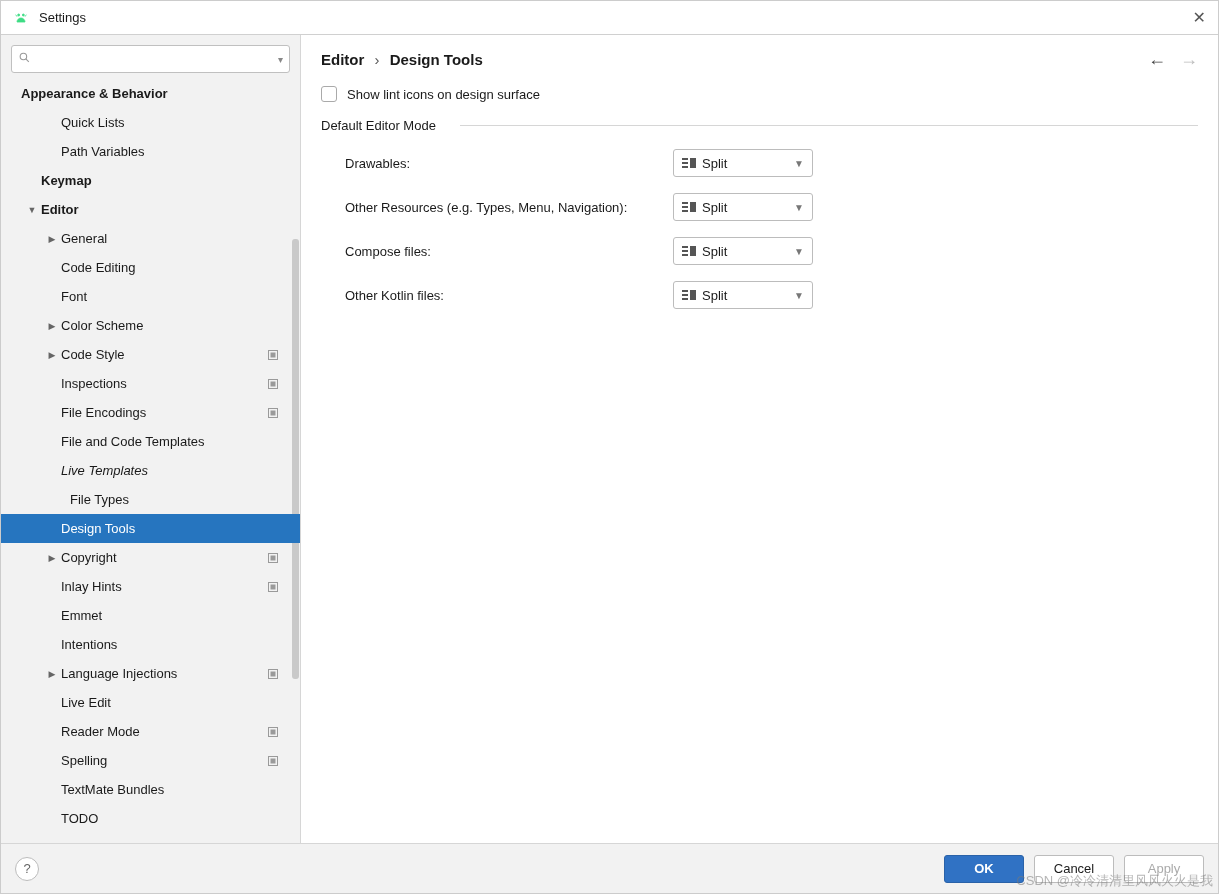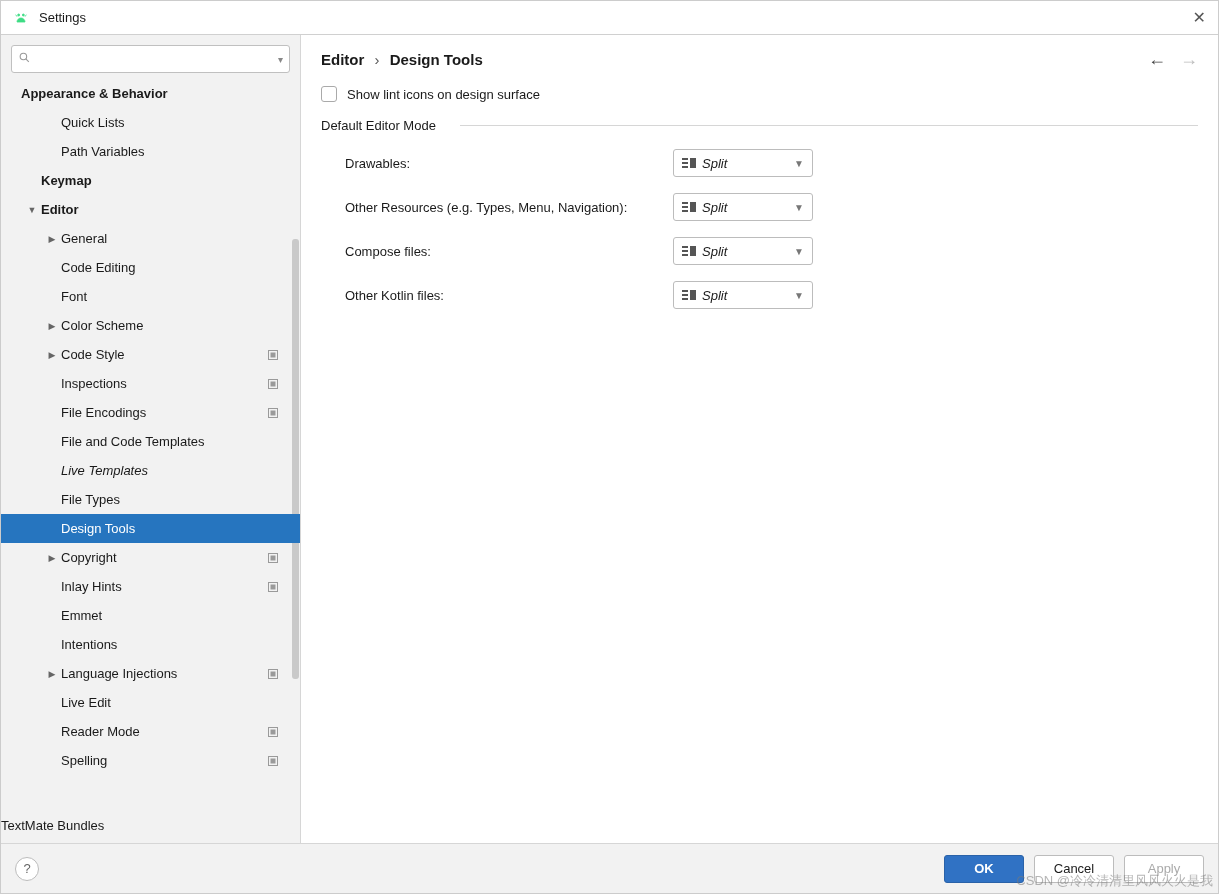--- a/index.html
+++ b/index.html
@@ -120,21 +120,20 @@
 .section-label-row .txt { color:#1a1a1a; font-size:13px; }
 
 .form-row {
   display: flex; align-items: center; margin-bottom: 16px;
 }
 .form-row .flabel { width: 352px; padding-left: 24px; font-size:13px; }
 .select {
   width: 140px; height: 28px; border:1px solid #bcbcbc; border-radius:3px;
   background:#fff; display:flex; align-items:center; padding:0 8px; gap:6px;
   cursor:pointer;
-  font-style:italic;
 }
 .select .sicon { display:flex; }
 .select .sval { flex:1; font-size:13px; }
 .select .caret { color:#777; font-size:10px; }
 
 .footer {
   height: 50px;
   border-top: 1px solid #d6d6d6;
   background: #f2f2f2;
   display: flex;
@@ -257,21 +256,21 @@
           </span>
         </div>
         <div class="tree-row" style="padding-left: 60px;">
           <span class="arrow" style="position:absolute;left:44px"></span>
           <span class="label ">File and Code Templates</span>
         </div>
         <div class="tree-row" style="padding-left: 60px; font-style: italic;">
           <span class="arrow" style="position:absolute;left:44px"></span>
           <span class="label ">Live Templates</span>
         </div>
-        <div class="tree-row" style="padding-left: 60px;">
+        <div class="tree-row" style="padding-left: 60px; margin-left: 9px;">
           <span class="arrow" style="position:absolute;left:44px"></span>
           <span class="label ">File Types</span>
         </div>
         <div class="tree-row selected" style="padding-left: 60px;">
           <span class="arrow" style="position:absolute;left:44px"></span>
           <span class="label ">Design Tools</span>
         </div>
         <div class="tree-row" style="padding-left: 60px;">
           <span class="arrow" style="position:absolute;left:44px"><span style="font-size:9px">▶</span></span>
           <span class="label ">Copyright</span>
@@ -327,21 +326,21 @@
         <div class="tree-row" style="padding-left: 60px;">
           <span class="arrow" style="position:absolute;left:44px"></span>
           <span class="label ">Spelling</span>
           <span class="badge">
             <svg width="10" height="10" viewBox="0 0 10 10">
               <rect x="0.5" y="0.5" width="9" height="9" fill="none" stroke="#9a9a9a"></rect>
               <rect x="2.5" y="2.5" width="5" height="5" fill="#9a9a9a"></rect>
             </svg>
           </span>
         </div>
-        <div class="tree-row" style=" margin-top: 36px;">
+        <div class="tree-row" style="padding-left: 60px;">
           <span class="arrow" style="position:absolute;left:44px"></span>
           <span class="label ">TextMate Bundles</span>
         </div>
         <div class="tree-row" style="padding-left: 60px;">
           <span class="arrow" style="position:absolute;left:44px"></span>
           <span class="label ">TODO</span>
         </div>
       </div>
   </div>
 

